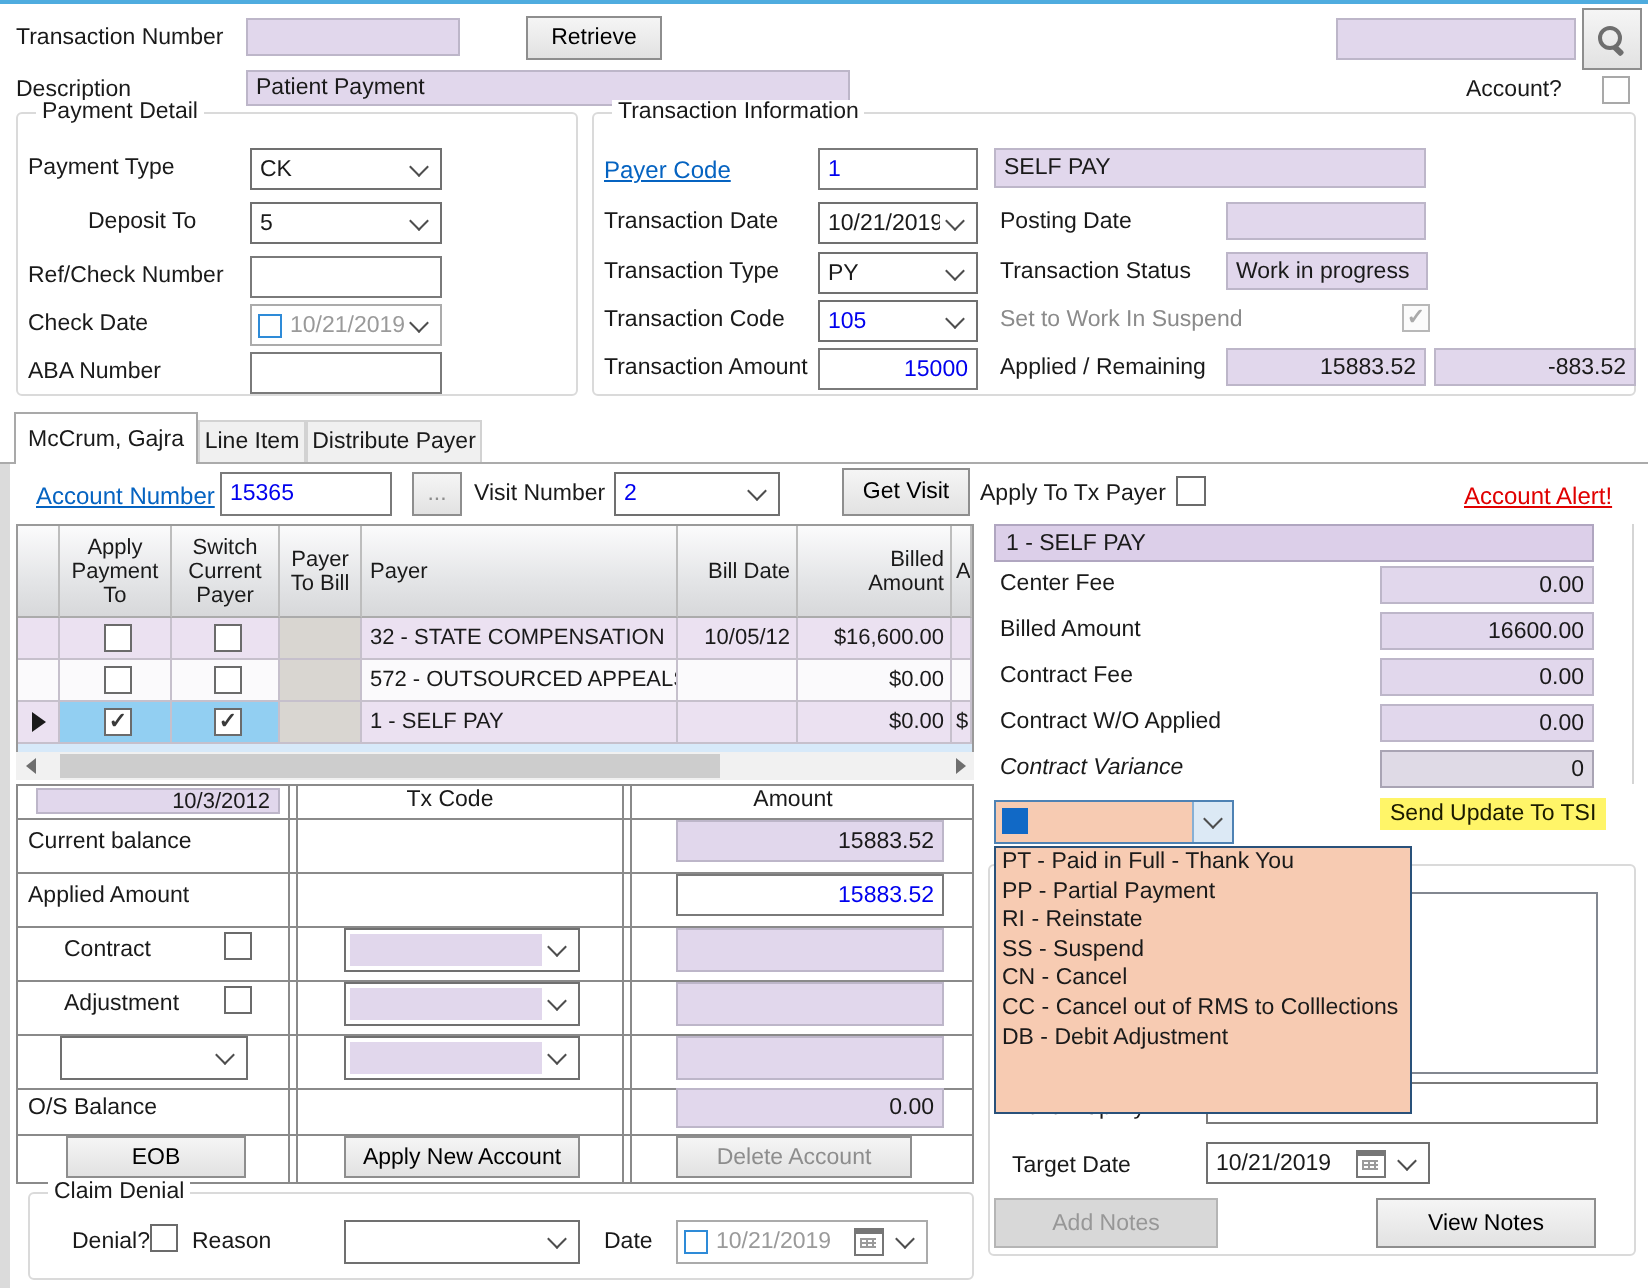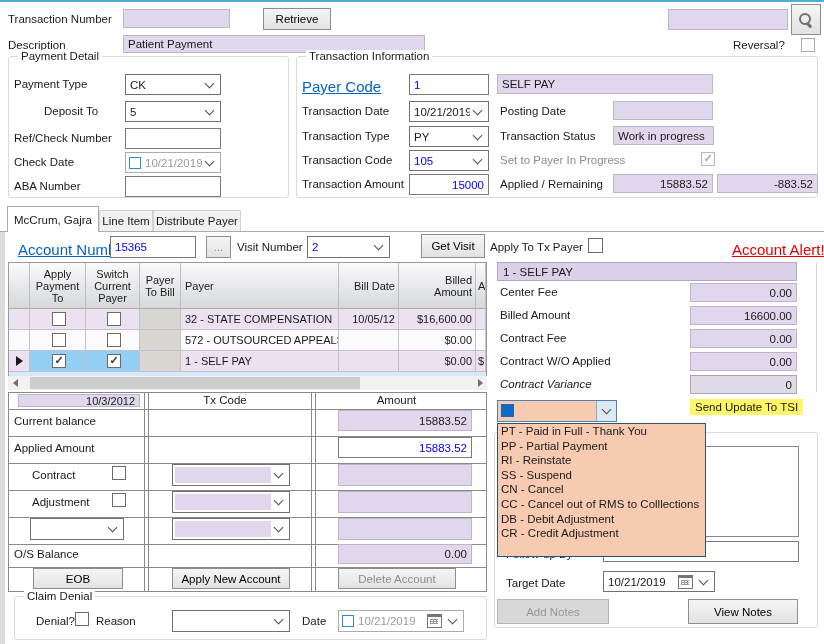--- a/index.html
+++ b/index.html
@@ -1,21 +1,21 @@
 <!DOCTYPE html>
 <html><head>
 <meta charset="utf-8">
 <style>
   html,body{margin:0;padding:0;background:#fff;}
   body{font-family:"Liberation Sans",sans-serif;color:#1a1a1a;}
   .screen{position:relative;width:824px;height:644px;background:#fff;overflow:hidden;}
   .topline{position:absolute;left:0;top:0;width:824px;height:2px;background:#4FACDF;}
   .lbl{position:absolute;font-size:11.5px;white-space:nowrap;color:#1a1a1a;}
   .lbl.gray{color:#8b8b8b;}
-  .lnk{position:absolute;font-size:15px;white-space:nowrap;color:#0563C1;text-decoration:underline;cursor:pointer;}
+  .lnk{position:absolute;font-size:12px;white-space:nowrap;color:#0563C1;text-decoration:underline;cursor:pointer;}
   .lnk.red{color:#E00000;}
   .box{position:absolute;box-sizing:border-box;font-size:11.5px;display:flex;align-items:center;overflow:hidden;}
   .lav{background:#E1D7EC;border:1px solid #BDB6C9;padding:0 4px;}
   .lav.gray2{background:#DFDAE6;border-color:#A9A4B4;}
   .inp{background:#fff;border:1px solid #7A7A7A;padding:0 4px;}
   .r{justify-content:flex-end;}
   .blue{color:#0000EE;}
   .cmb{position:absolute;box-sizing:border-box;background:#fff;border:1px solid #707070;display:flex;align-items:center;font-size:11.5px;overflow:hidden;}
   .cmb .v{flex:1;padding:0 4px;white-space:nowrap;overflow:hidden;}
   .cmb.lavc .v{background:#E1D7EC;align-self:stretch;display:flex;align-items:center;margin:2px 0 2px 2px;}
@@ -86,21 +86,21 @@
   <div class="lbl" style="left:8px;top:13px;">Transaction Number</div>
   <div class="box lav" style="left:123px;top:9px;width:107px;height:19px;"></div>
   <button class="btn" style="left:263px;top:8px;width:68px;height:22px;">Retrieve</button>
   <div class="box lav" style="left:668px;top:9px;width:120px;height:21px;"></div>
   <button class="btn" style="left:791px;top:4px;width:30px;height:31px;">
       <span class="mag"></span>
     </button>
 
   <div class="lbl" style="left:8px;top:39px;">Description</div>
   <div class="box lav" style="left:123px;top:35px;width:302px;height:18px;">Patient Payment</div>
-  <div class="lbl" style="left:733px;top:39px;">Reversal?</div>
+  <div class="lbl" style="left:733px;top:39px;">Account?</div>
   <div class="cbx" style="left:801px;top:38px;border-color:#A9A9A9;"></div>
 
   <div class="grp" style="left:8px;top:56px;width:281px;height:142px;"></div>
   <div class="leg" style="left:18px;top:50px;">Payment Detail</div>
   <div class="lbl" style="left:14px;top:78px;">Payment Type</div>
   <div class="cmb" style="left:125px;top:74px;width:96px;height:21px;">
       <span class="v">CK</span>
       <span class="chev"></span>
     </div>
   <div class="lbl" style="left:14px;top:105px;padding-left:30px;">Deposit To</div>
@@ -136,21 +136,21 @@
       <span class="v">PY</span>
       <span class="chev"></span>
     </div>
   <div class="lbl" style="left:500px;top:130px;">Transaction Status</div>
   <div class="box lav" style="left:613px;top:126px;width:101px;height:19px;">Work in progress</div>
   <div class="lbl" style="left:302px;top:154px;">Transaction Code</div>
   <div class="cmb" style="left:409px;top:150px;width:80px;height:21px;">
       <span class="v blue">105</span>
       <span class="chev"></span>
     </div>
-  <div class="lbl gray" style="left:500px;top:154px;">Set to Payer In Progress</div>
+  <div class="lbl gray" style="left:500px;top:154px;">Set to Work In Suspend</div>
   <div class="cbx checked disabled" style="left:701px;top:152px;"></div>
   <div class="lbl" style="left:302px;top:178px;">Transaction Amount</div>
   <div class="box inp r blue" style="left:409px;top:174px;width:80px;height:21px;">15000</div>
   <div class="lbl" style="left:500px;top:178px;">Applied / Remaining</div>
   <div class="box lav r" style="left:613px;top:174px;width:100px;height:19px;">15883.52</div>
   <div class="box lav r" style="left:717px;top:174px;width:101px;height:19px;">-883.52</div>
 
   <div class="hline" style="left:0;top:231px;width:824px;"></div>
   <div class="tab active" style="left:7px;top:206px;width:92px;height:26px;">
       <span>McCrum, Gajra</span>
@@ -284,21 +284,20 @@
   <button class="btn" style="left:688px;top:599px;width:110px;height:25px;">View Notes</button>
 
   <div class="ddlist" style="left:497px;top:423px;width:209px;height:134px;">
     <div class="dd-item">PT - Paid in Full - Thank You</div>
     <div class="dd-item">PP - Partial Payment</div>
     <div class="dd-item">RI - Reinstate</div>
     <div class="dd-item">SS - Suspend</div>
     <div class="dd-item">CN - Cancel</div>
     <div class="dd-item">CC - Cancel out of RMS to Colllections</div>
     <div class="dd-item">DB - Debit Adjustment</div>
-    <div class="dd-item">CR - Credit Adjustment</div>
   </div>
 
   <div style="position:absolute;left:8px;top:392px;width:479px;height:200px;box-sizing:border-box;border:1px solid #8A8A8A;">
     <div class="vline" style="left:135px;top:0;height:198px;"></div>
     <div class="vline" style="left:139px;top:0;height:198px;"></div>
     <div class="vline" style="left:302px;top:0;height:198px;"></div>
     <div class="vline" style="left:306px;top:0;height:198px;"></div>
     <div class="hline" style="left:0;top:16px;width:477px;background:#8A8A8A;"></div>
     <div class="hline" style="left:0;top:43px;width:477px;background:#8A8A8A;"></div>
     <div class="hline" style="left:0;top:70px;width:477px;background:#8A8A8A;"></div>

